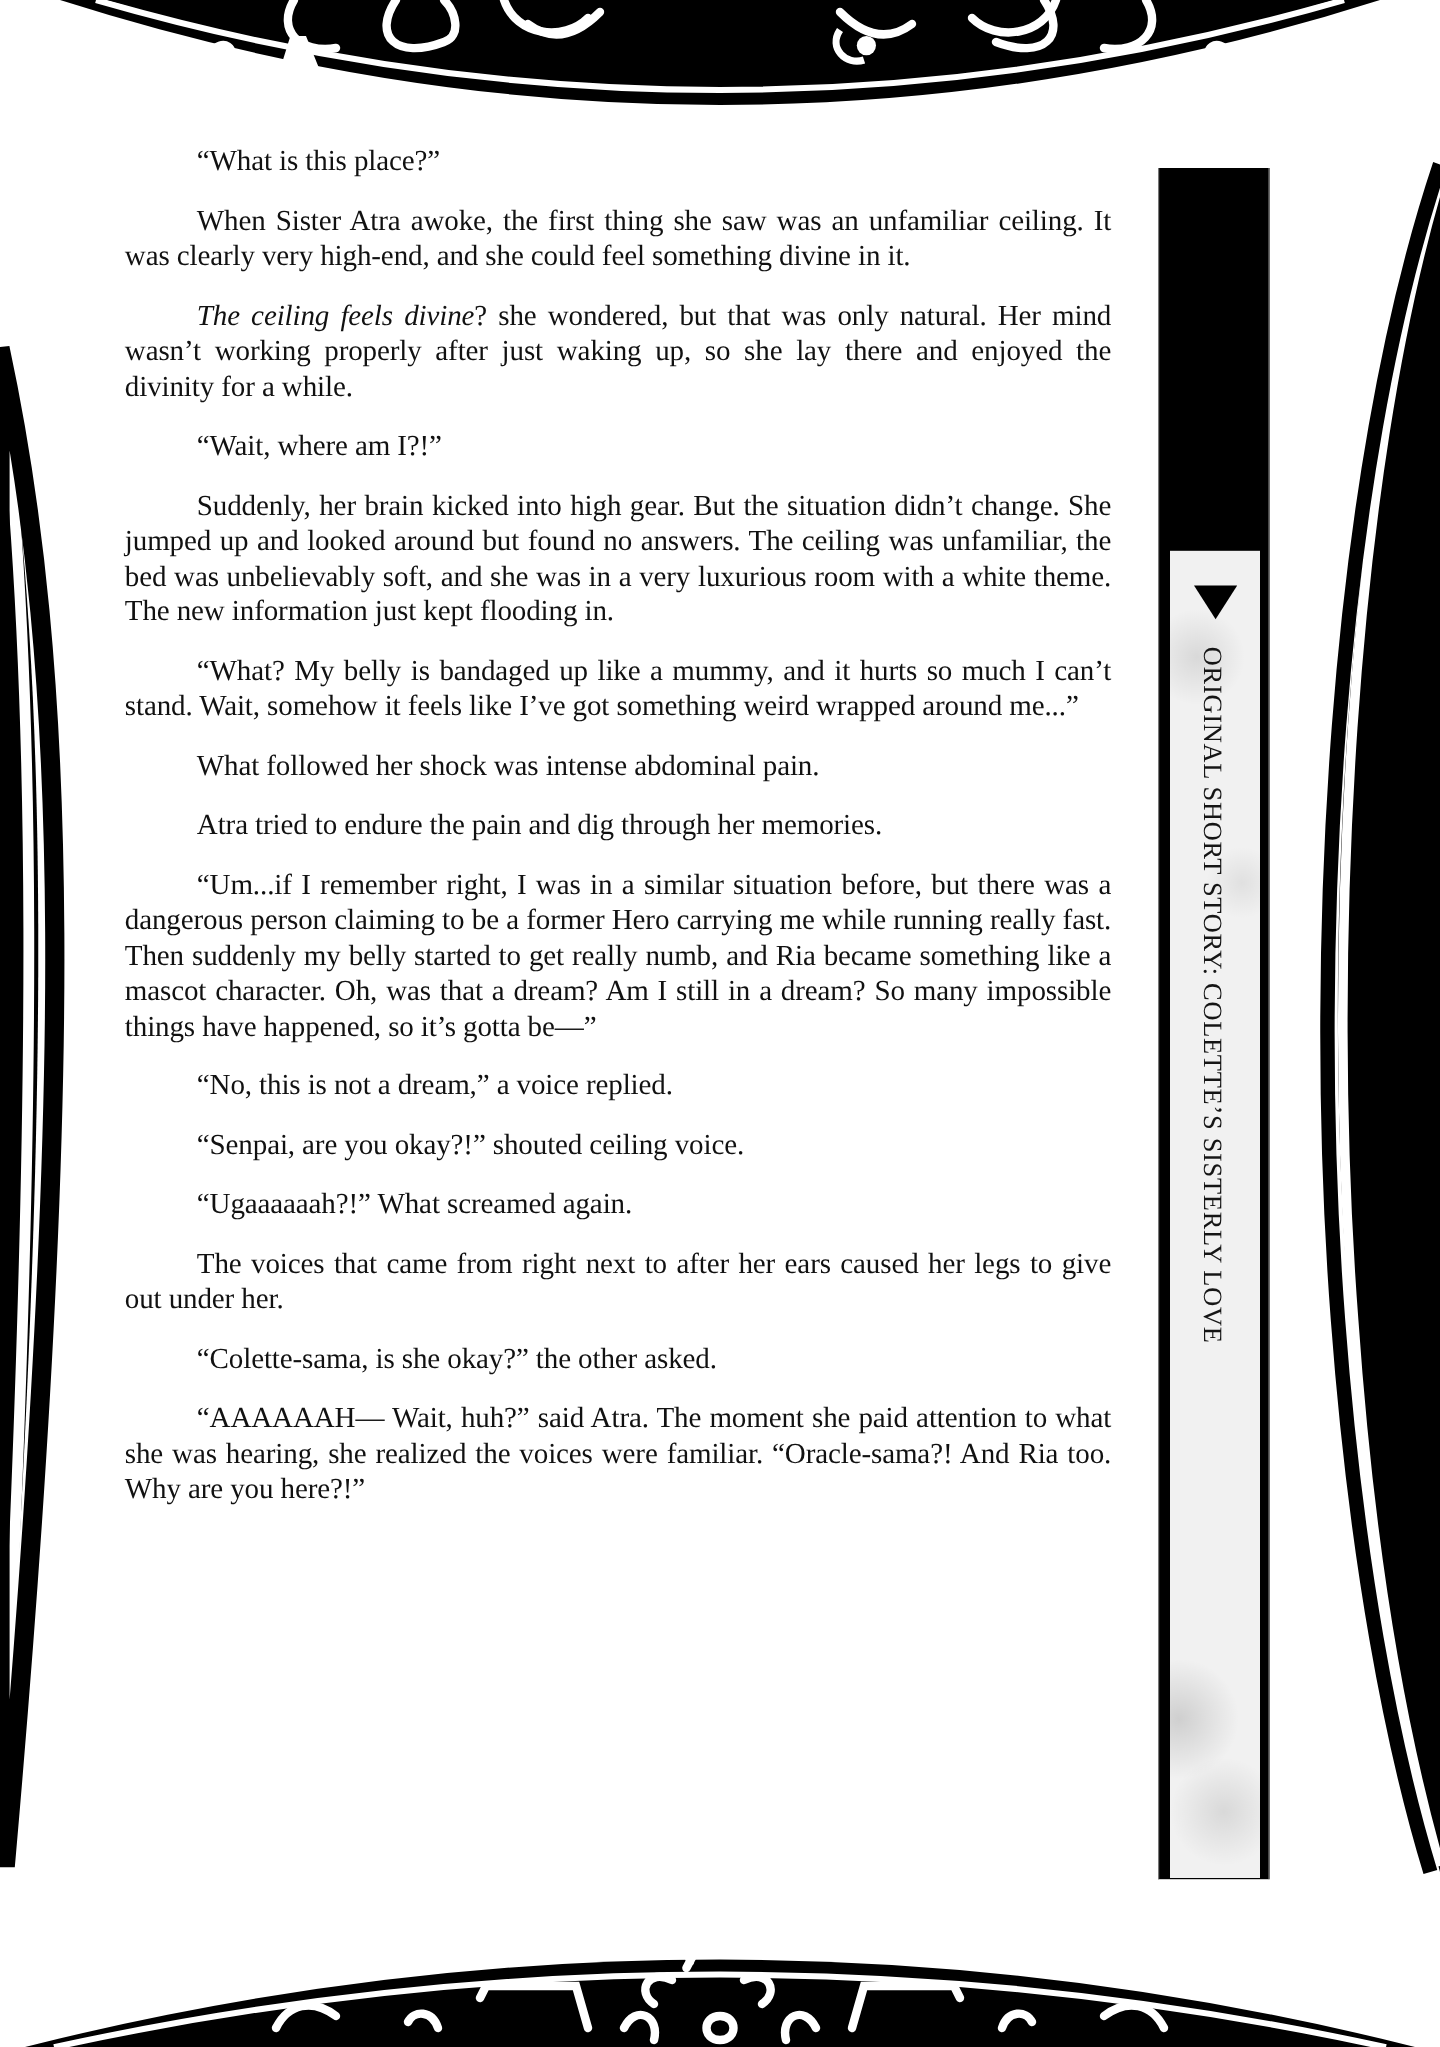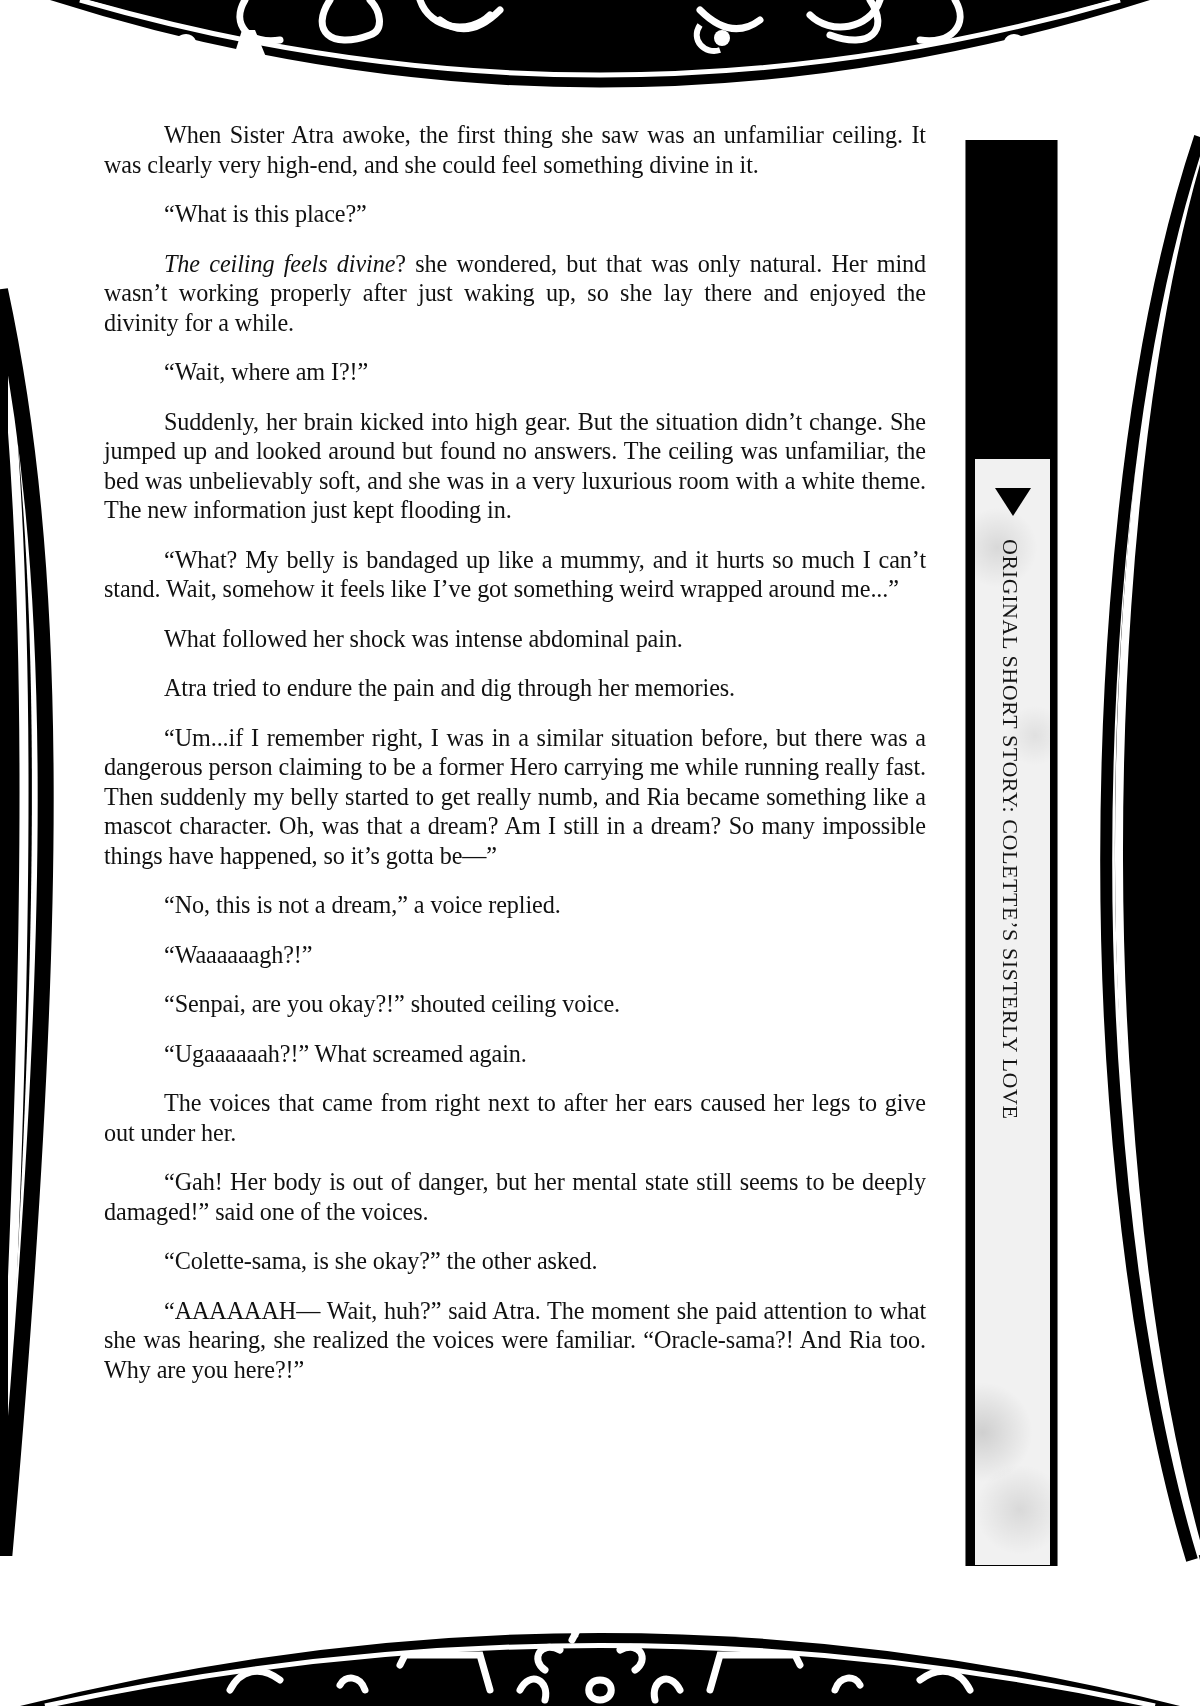--- a/index.html
+++ b/index.html
@@ -99,35 +99,33 @@
   </g>
 
   <g>
     <path d="M1200,155 C1120,400 1100,800 1125,1100 C1140,1300 1170,1450 1200,1560 Z" fill="#000"></path>
     <path d="M1200,150 C1125,400 1105,800 1128,1100 C1142,1300 1170,1450 1200,1555" fill="none" stroke="#fff" stroke-width="8"></path>
     <path d="M1200,137 C1112,400 1092,800 1115,1100 C1130,1300 1160,1455 1192,1560" fill="none" stroke="#000" stroke-width="12"></path>
   </g>
 </svg>
 
 <div class="text-column">
+  <p class="para">“What is this place?”</p>
   <p class="para">When Sister Atra awoke, the first thing she saw was an unfamiliar ceiling. It was clearly very high-end, and she could feel something divine in it.</p>
-  <p class="para">“What is this place?”</p>
   <p class="para"><i>The ceiling feels divine</i><span>? she wondered, but that was only natural. Her mind wasn’t working properly after just waking up, so she lay there and enjoyed the divinity for a while.</span></p>
   <p class="para">“Wait, where am I?!”</p>
   <p class="para">Suddenly, her brain kicked into high gear. But the situation didn’t change. She jumped up and looked around but found no answers. The ceiling was unfamiliar, the bed was unbelievably soft, and she was in a very luxurious room with a white theme. The new information just kept flooding in.</p>
   <p class="para">“What? My belly is bandaged up like a mummy, and it hurts so much I can’t stand. Wait, somehow it feels like I’ve got something weird wrapped around me...”</p>
   <p class="para">What followed her shock was intense abdominal pain.</p>
   <p class="para">Atra tried to endure the pain and dig through her memories.</p>
   <p class="para">“Um...if I remember right, I was in a similar situation before, but there was a dangerous person claiming to be a former Hero carrying me while running really fast. Then suddenly my belly started to get really numb, and Ria became something like a mascot character. Oh, was that a dream? Am I still in a dream? So many impossible things have happened, so it’s gotta be—”</p>
   <p class="para">“No, this is not a dream,” a voice replied.</p>
-  <p class="para">“Waaaaaagh?!”</p>
   <p class="para">“Senpai, are you okay?!” shouted ceiling voice.</p>
   <p class="para">“Ugaaaaaah?!” What screamed again.</p>
   <p class="para">The voices that came from right next to after her ears caused her legs to give out under her.</p>
-  <p class="para">“Gah! Her body is out of danger, but her mental state still seems to be deeply damaged!” said one of the voices.</p>
   <p class="para">“Colette-sama, is she okay?” the other asked.</p>
   <p class="para">“AAAAAAH— Wait, huh?” said Atra. The moment she paid attention to what she was hearing, she realized the voices were familiar. “Oracle-sama?! And Ria too. Why are you here?!”</p>
 </div>
 
 <div class="side-tab">
   <div class="side-label">
     <div class="triangle-icon"></div>
     <div class="side-title">ORIGINAL SHORT STORY: COLETTE’S SISTERLY LOVE</div>
   </div>
 </div>

